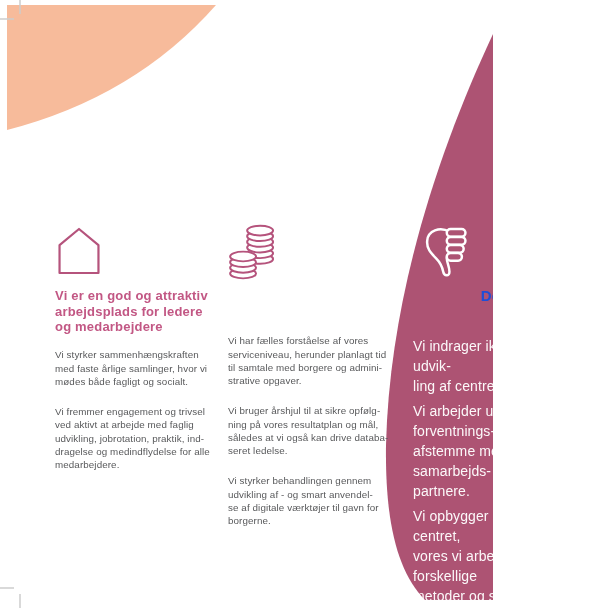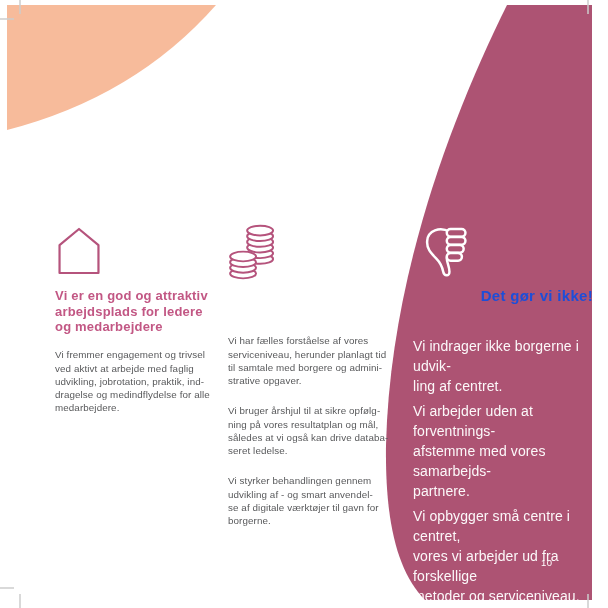--- a/index.html
+++ b/index.html
@@ -1,17 +1,17 @@
 <!DOCTYPE html>
 <html><head>
 <meta charset="utf-8">
 <style>
   html,body{margin:0;padding:0;background:#ffffff;}
   .canvas{
-    position:relative;width:592px;height:608px;overflow:hidden;
+    position:relative;width:493px;height:608px;overflow:hidden;
     background:#ffffff;
     font-family:"Liberation Sans","DejaVu Sans",sans-serif;
   }
   .bg{position:absolute;left:0;top:0;width:608px;height:608px;}
   .abs{position:absolute;}
   .col-heading{
     font-size:13px;line-height:15.6px;font-weight:bold;
     color:#c25784;letter-spacing:.2px;white-space:pre-line;
   }
   .body-text{
@@ -50,20 +50,23 @@
 
   <svg class="icon abs" style="left:57px;top:224px" width="44" height="54" viewBox="0 0 52 58">
     <path d="M 3 22 L 26 3 L 49 22 L 49 55 L 3 55 Z" fill="none" stroke="#b5537c" stroke-width="2.6" stroke-linejoin="round"></path>
   </svg>
 
   <div class="abs col-heading" style="left:55px;top:288px;width:175px">Vi er en god og attraktiv
 arbejdsplads for ledere
 og medarbejdere</div>
 
   <div class="abs body-text" style="left:55px;top:335px;width:178px">
+    <p>Vi styrker sammenhængskraften
+med faste årlige samlinger, hvor vi
+mødes både fagligt og socialt.</p>
     <p>Vi fremmer engagement og trivsel
 ved aktivt at arbejde med faglig
 udvikling, jobrotation, praktik, ind-
 dragelse og medindflydelse for alle
 medarbejdere.</p>
   </div>
 
   <svg class="icon abs" style="left:228px;top:220px" width="48" height="60" viewBox="0 0 58 74">
     <g fill="#ffffff" stroke="#b5537c" stroke-width="2.4">
       <ellipse cx="39" cy="48" rx="16" ry="6"></ellipse>

